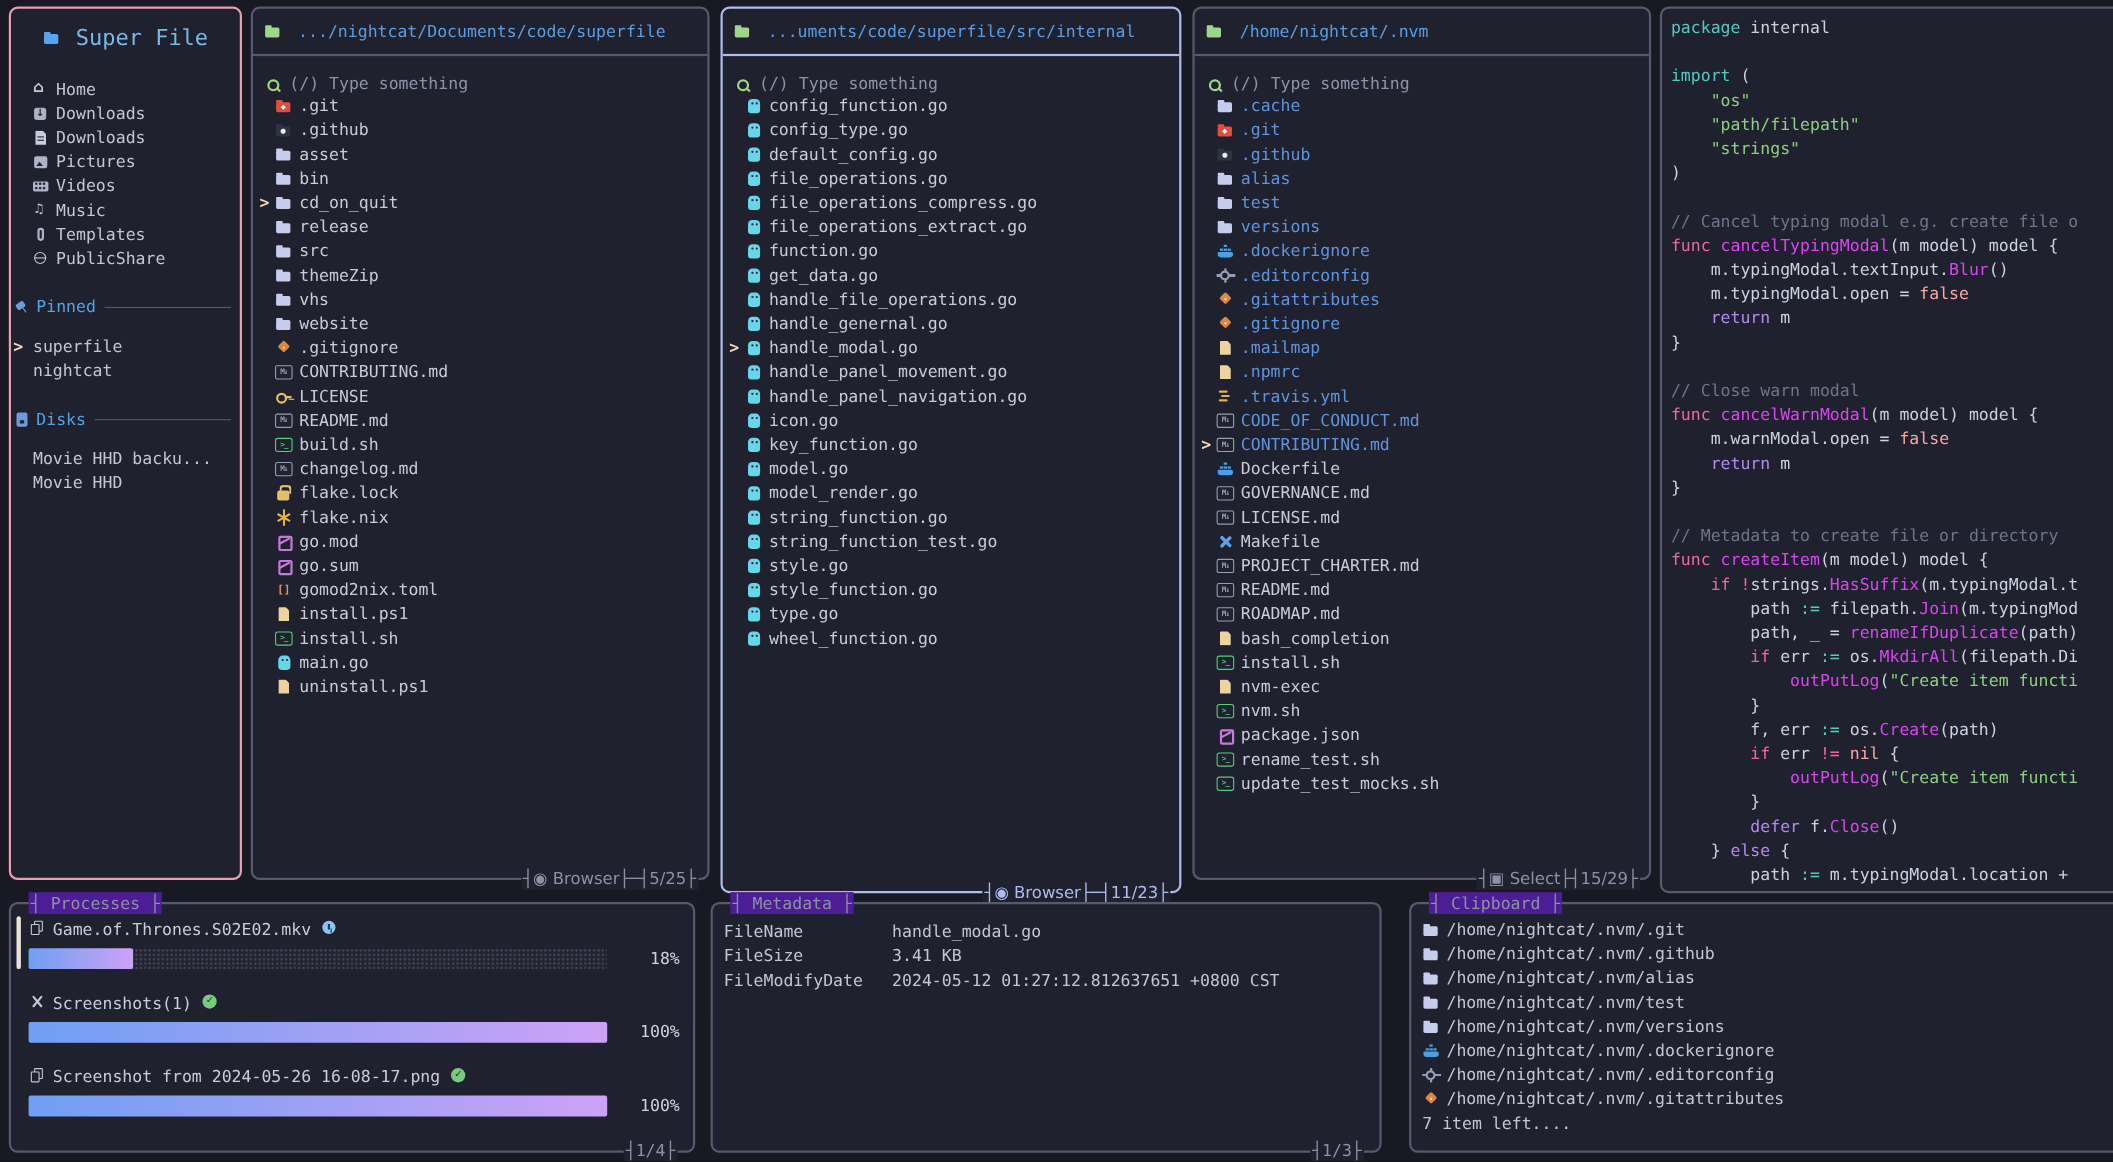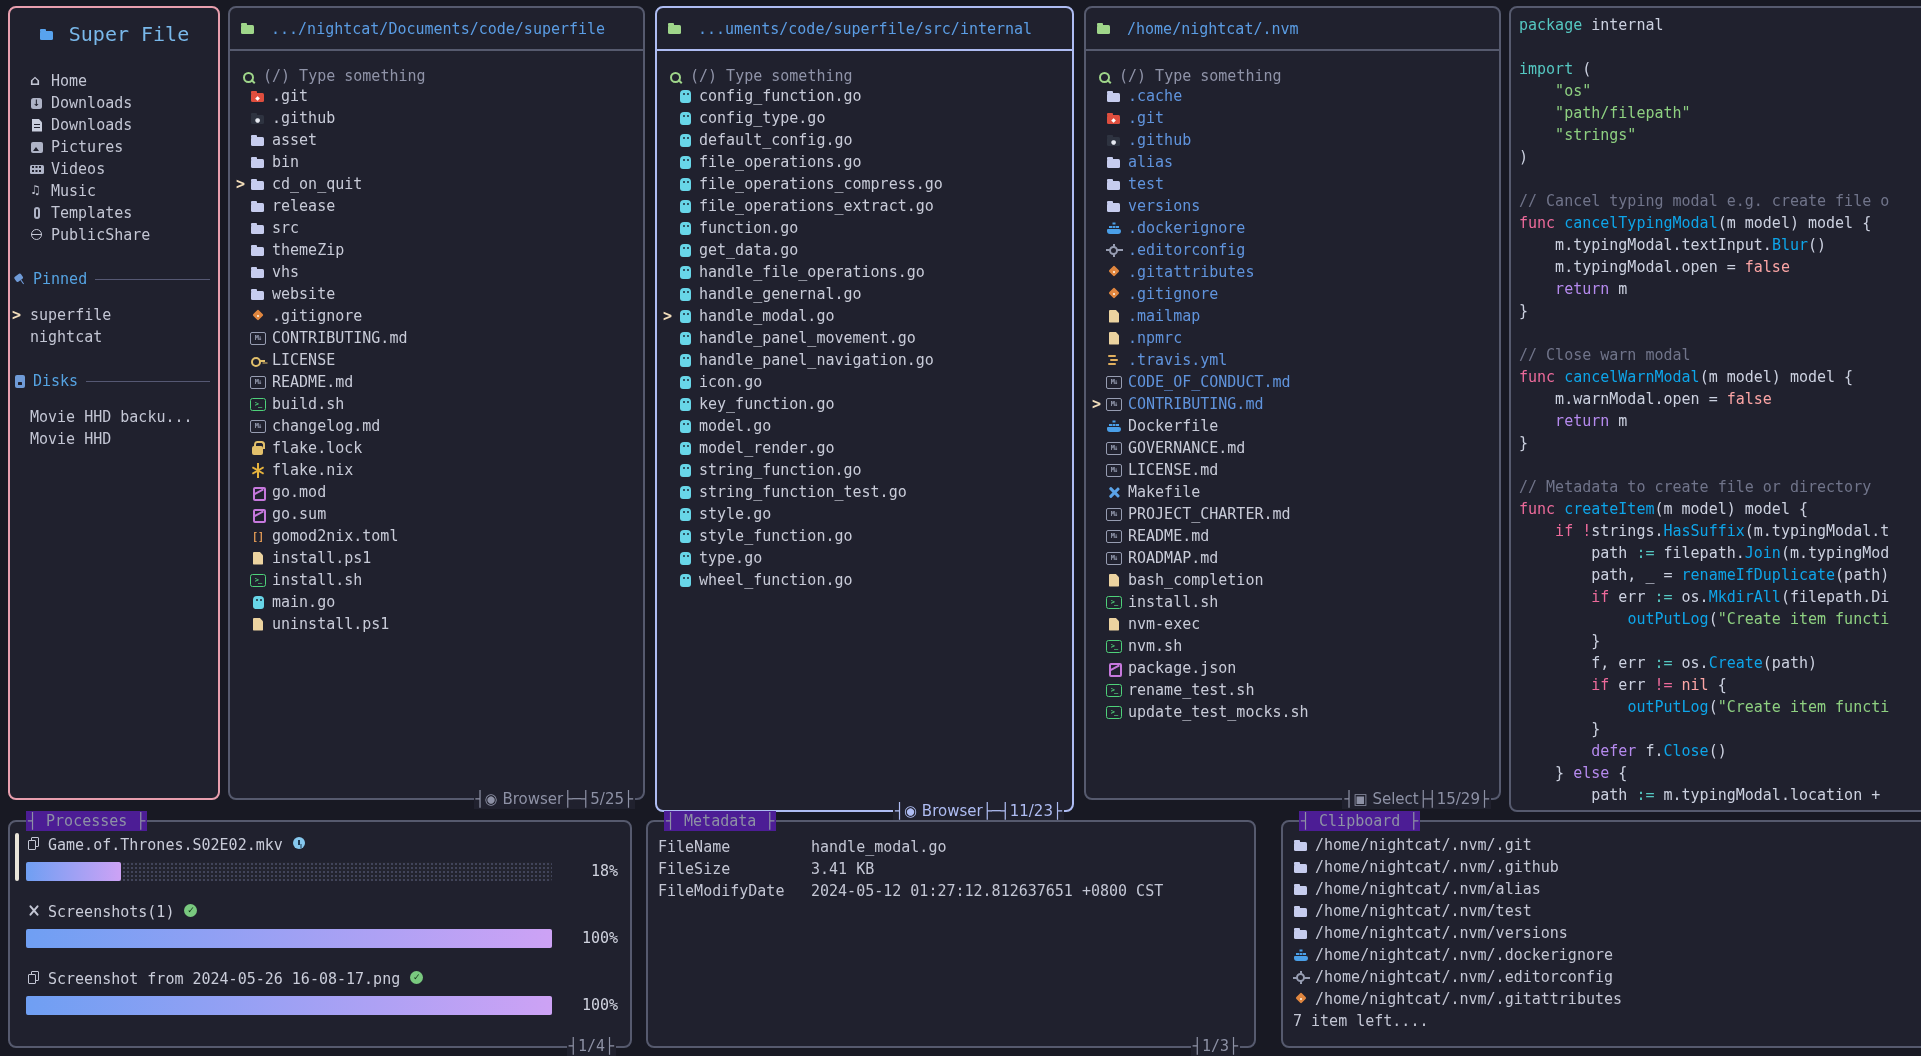--- a/index.html
+++ b/index.html
@@ -29,21 +29,21 @@
   .frow{display:flex;align-items:center;height:22px;padding-left:2px;white-space:nowrap;overflow:hidden;cursor:default}
   .cursor{flex:0 0 14px;color:#f2ddba;font-weight:bold;visibility:hidden}
   .cur .cursor{visibility:visible}
   .sel .fname{color:#6094dd}
   .pfoot{position:absolute;bottom:-11px;right:8px;background:#20212e;color:#8d91a5;padding:0 2px;line-height:20px;white-space:pre;font-family:"DejaVu Sans","DejaVu Sans Mono",monospace}
   .p2 .pfoot{color:#aebcf2}
   
   .code-panel{left:1509px;top:6px;width:480px;height:806px;overflow:hidden}
   .code{padding:6px 0 0 8px}
   .cline{height:22px;line-height:22px;white-space:pre;overflow:hidden}
-  .c-t{color:#55c8c2}.c-p{color:#ec6a9a}.c-f{color:#0ea5e9}.c-s{color:#8ed081}
+  .c-t{color:#55c8c2}.c-p{color:#ec6a9a}.c-f{color:#d946ef}.c-s{color:#8ed081}
   .c-o{color:#fca5a5}.c-v{color:#b58aee}.c-c{color:#70748a}.c-w{color:#ccd1e0}
   
   .procs{left:8px;top:820px;width:624px;height:228px}
   .meta{left:646px;top:820px;width:610px;height:228px}
   .clip{left:1281px;top:820px;width:700px;height:228px}
   .btitle{position:absolute;top:-11px;left:16px;background:#4c1d95;color:#8d91a5;padding:0 2px;line-height:20px;white-space:pre}
   .btitle::before{content:"┤ "}.btitle::after{content:" ├"}
   .bfoot{position:absolute;bottom:-10px;right:14px;background:#20212e;color:#8d91a5;padding:0 2px;line-height:20px;white-space:pre}
   .bfoot::before{content:"┤"}.bfoot::after{content:"├"}
   .proc-list{padding:14px 12px 0 16px}

